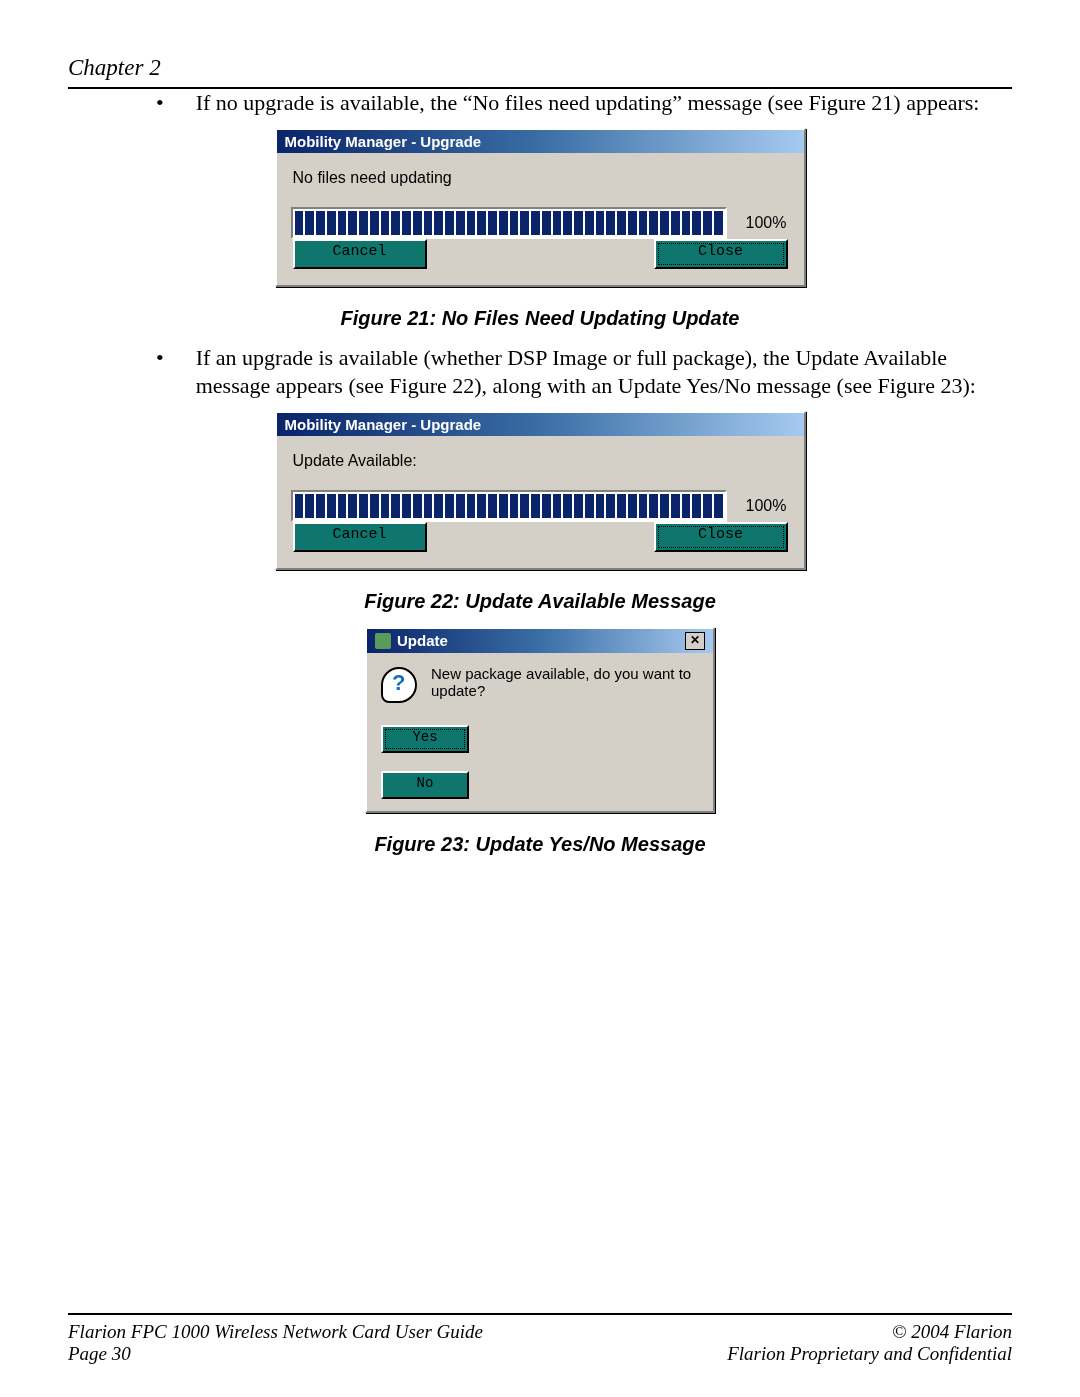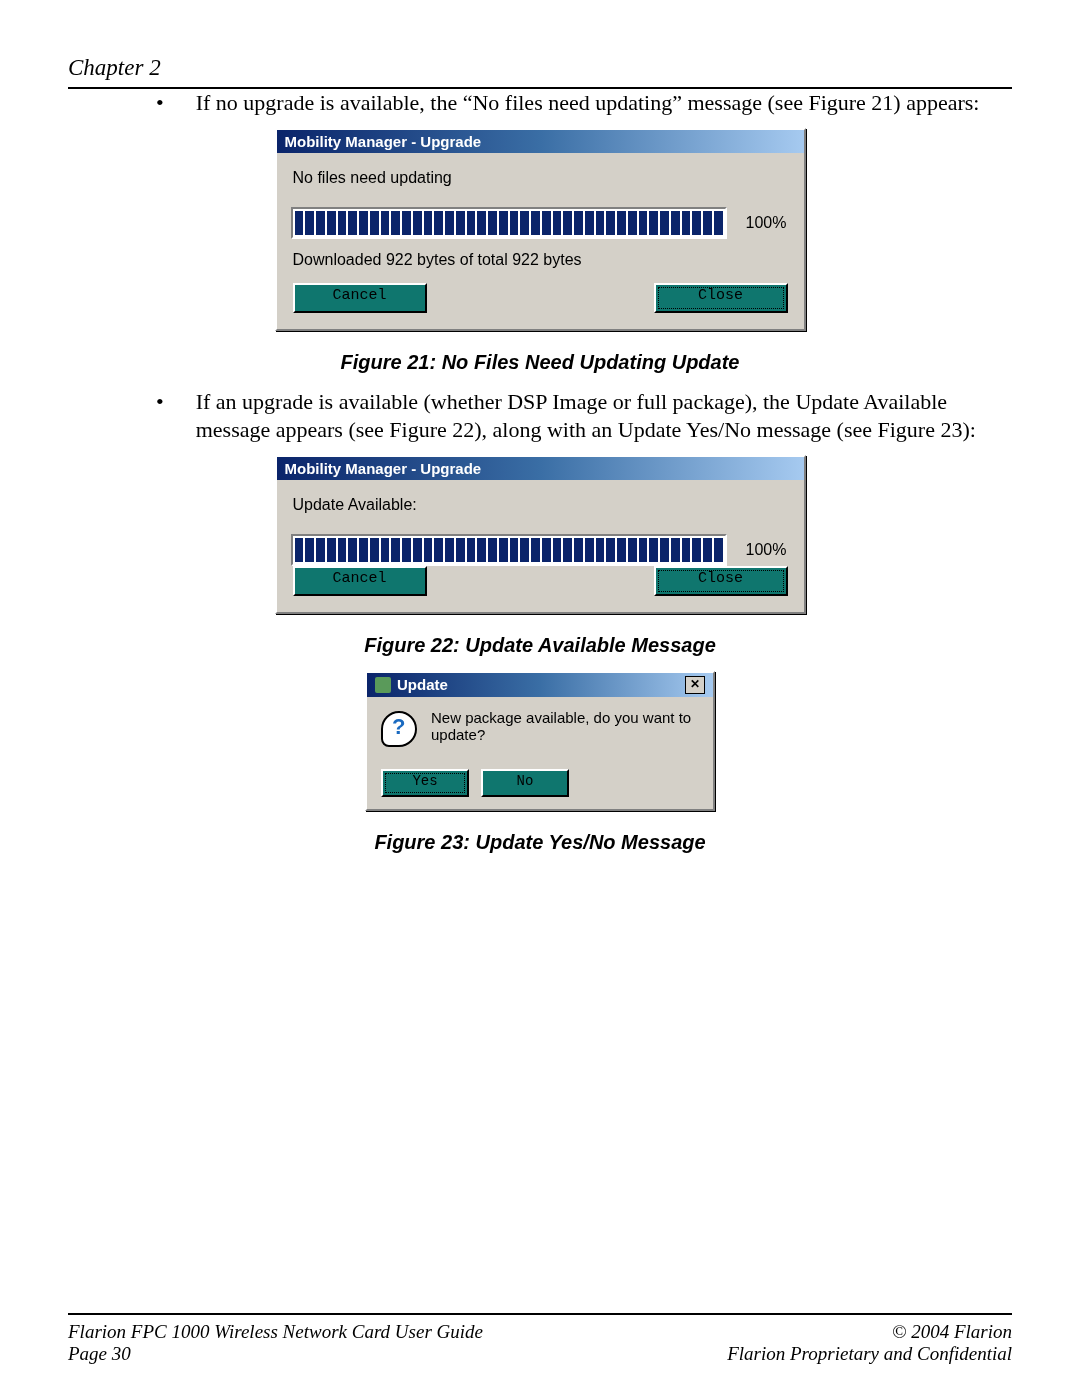--- a/index.html
+++ b/index.html
@@ -173,22 +173,24 @@
     left: 9px;
     font-size: 22px;
     font-weight: bold;
     color: #1a6ac0;
   }
   .prompt-text {
     font-size: 15px;
   }
   .prompt-btns {
     display: flex;
-    gap: 12px;
+    justify-content: center;
+    gap: 18px;
     margin-top: 22px;
+    flex-direction: column;
   }
   .prompt-btns .win-btn {
     width: 84px;
     height: 24px;
     font-size: 14px;
     line-height: 20px;
   }
   .footer {
     position: absolute;
     left: 68px;
@@ -264,21 +266,20 @@
               <div class="progress-seg"></div>
               <div class="progress-seg"></div>
             <div class="progress-seg"></div>
               <div class="progress-seg"></div>
               <div class="progress-seg"></div>
               <div class="progress-seg"></div>
               <div class="progress-seg"></div>
           </div>
           <div class="progress-pct">100%</div>
         </div>
-        <div class="status-text">Downloaded 922 bytes of total 922 bytes</div>
         <div class="btn-row">
           <div class="win-btn">Cancel</div>
           <div class="win-btn focus">Close</div>
         </div>
       </div>
     </div>
   </div>
 
   <div class="caption">Figure 21: No Files Need Updating Update</div>
 

